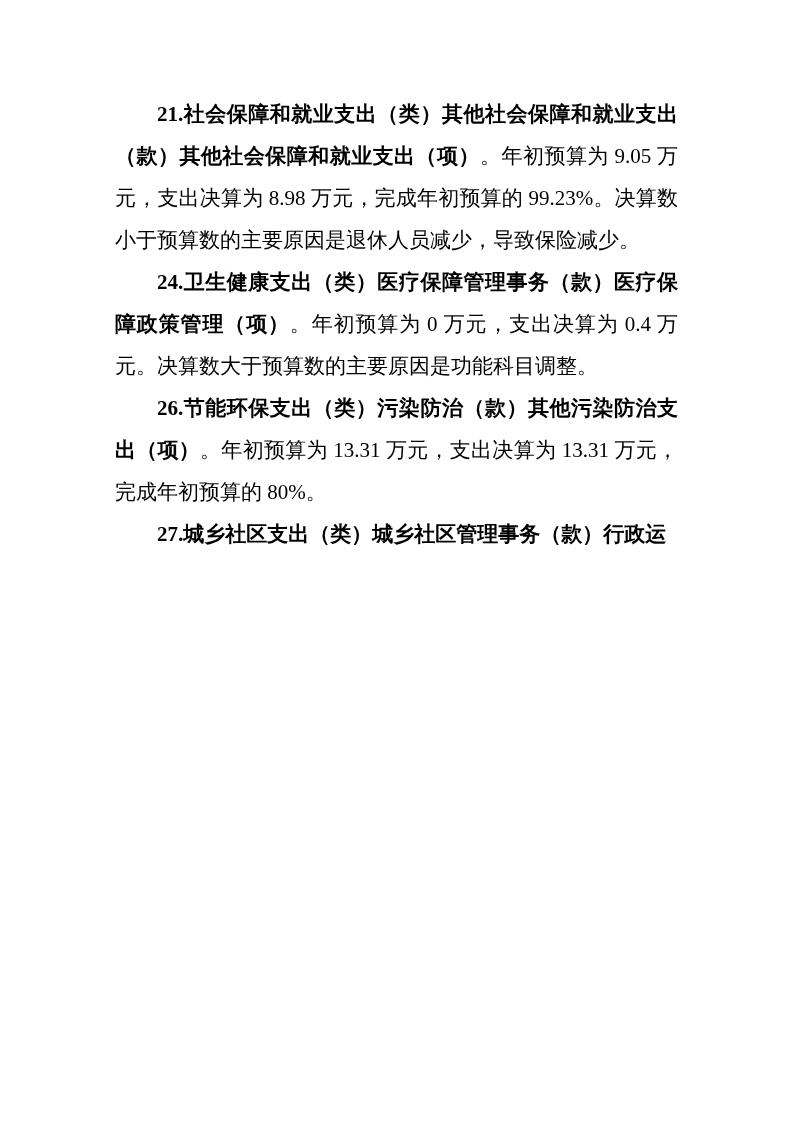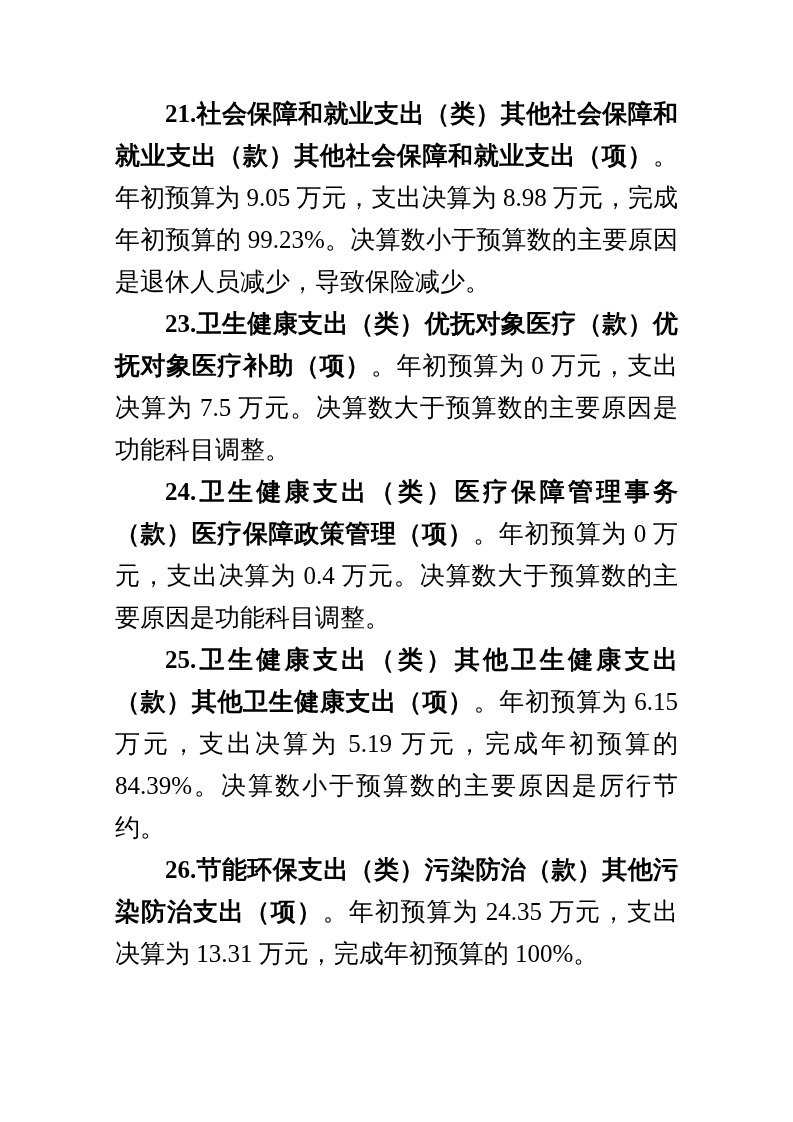--- a/index.html
+++ b/index.html
@@ -14,21 +14,21 @@
     background: #ffffff;
     overflow: hidden;
     font-family: "Liberation Serif", "DejaVu Serif", serif;
   }
   .content {
     position: absolute;
     left: 115px;
     top: 93px;
     width: 563px;
     color: #000000;
-    font-size: 25px;
+    font-size: 21px;
     line-height: 42px;
     text-align: justify;
   }
   .para {
     margin: 0;
     padding: 0;
     text-indent: 2em;
   }
   .para .b {
     font-weight: bold;
@@ -36,23 +36,22 @@
 </style>
 </head>
 <body>
 
 <div class="page">
   <div class="content">
 
     <p class="para"><span class="b">21.社会保障和就业支出（类）其他社会保障和就业支出（款）其他社会保障和就业支出（项）</span><span>。年初预算为 9.05 万元，支出决算为 8.98 万元，完成年初预算的 99.23%。决算数小于预算数的主要原因是退休人员减少，导致保险减少。</span></p>
 
 
-    <p class="para"><span class="b">23.卫生健康支出（类）优抚对象医疗（款）优抚对象医疗补助（项）</span><span>。年初预算为 0 万元，支出决算为 7.5 万元。决算数大于预算数的主要原因是功能科目调整。</span></p>
 
     <p class="para"><span class="b">24.卫生健康支出（类）医疗保障管理事务（款）医疗保障政策管理（项）</span><span>。年初预算为 0 万元，支出决算为 0.4 万元。决算数大于预算数的主要原因是功能科目调整。</span></p>
 
-    <p class="para"><span class="b">25.卫生健康支出（类）其他卫生健康支出（款）其他卫生健康支出（项）</span><span>。年初预算为 6.15 万元，支出决算为 5.19 万元，完成年初预算的 84.39%。决算数小于预算数的主要原因是厉行节约。</span></p>
 
-    <p class="para"><span class="b">26.节能环保支出（类）污染防治（款）其他污染防治支出（项）</span><span>。年初预算为 24.35 万元，支出决算为 13.31 万元，完成年初预算的 100%。</span></p>
+    <p class="para"><span class="b">26.节能环保支出（类）污染防治（款）其他污染防治支出（项）</span><span>。年初预算为 13.31 万元，支出决算为 13.31 万元，完成年初预算的 80%。</span></p>
 
+    <p class="para"><span class="b">27.城乡社区支出（类）城乡社区管理事务（款）行政运</span><span></span></p>
 
   </div>
 </div>
 
 </body></html>

